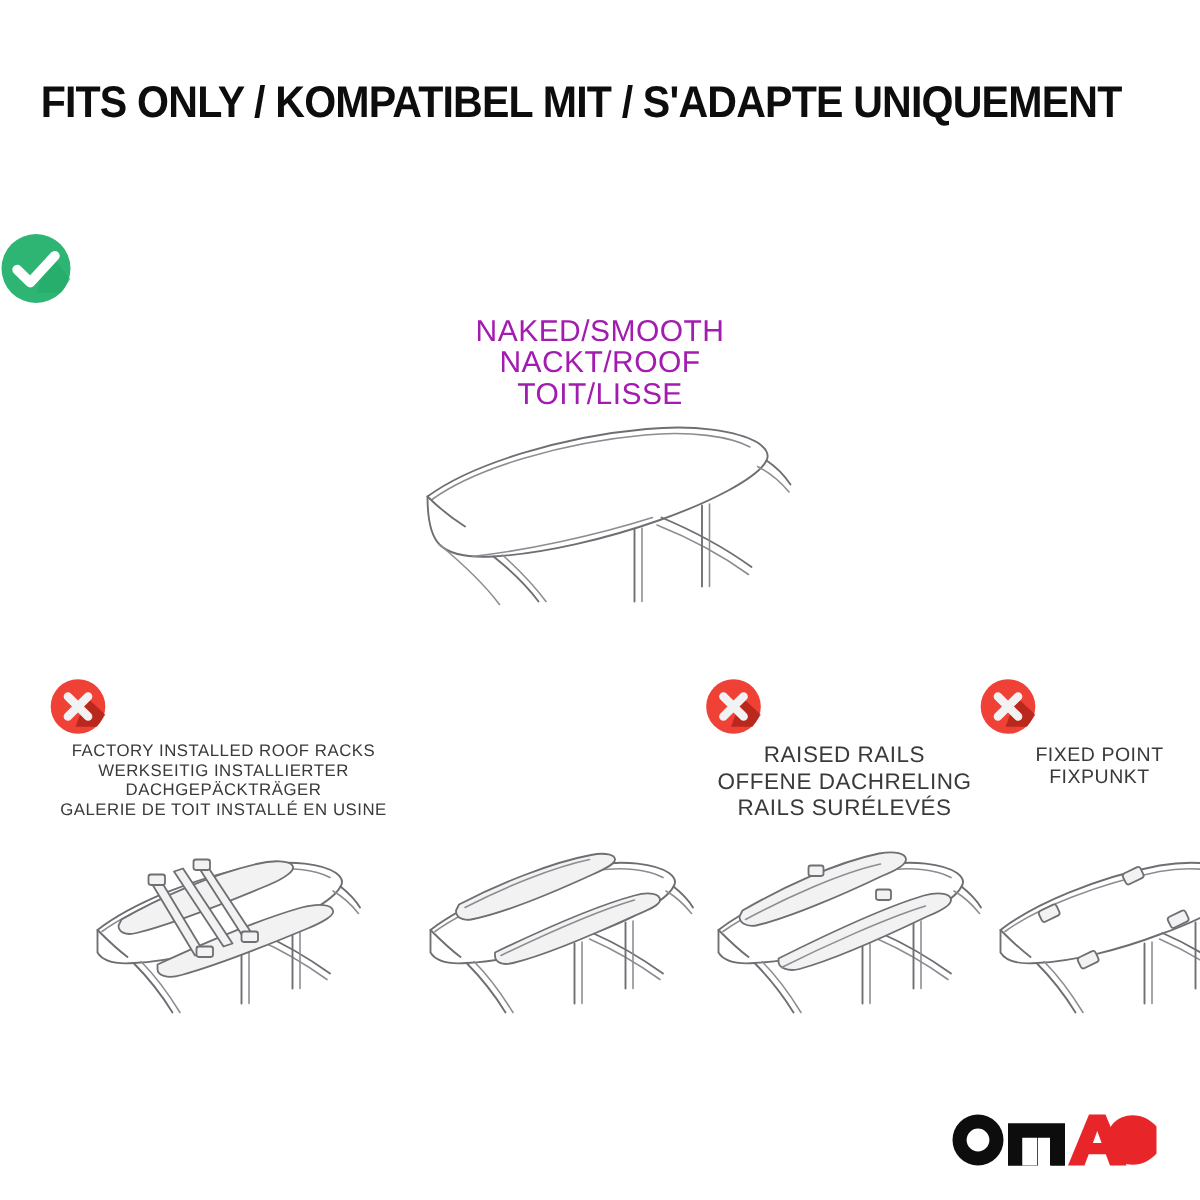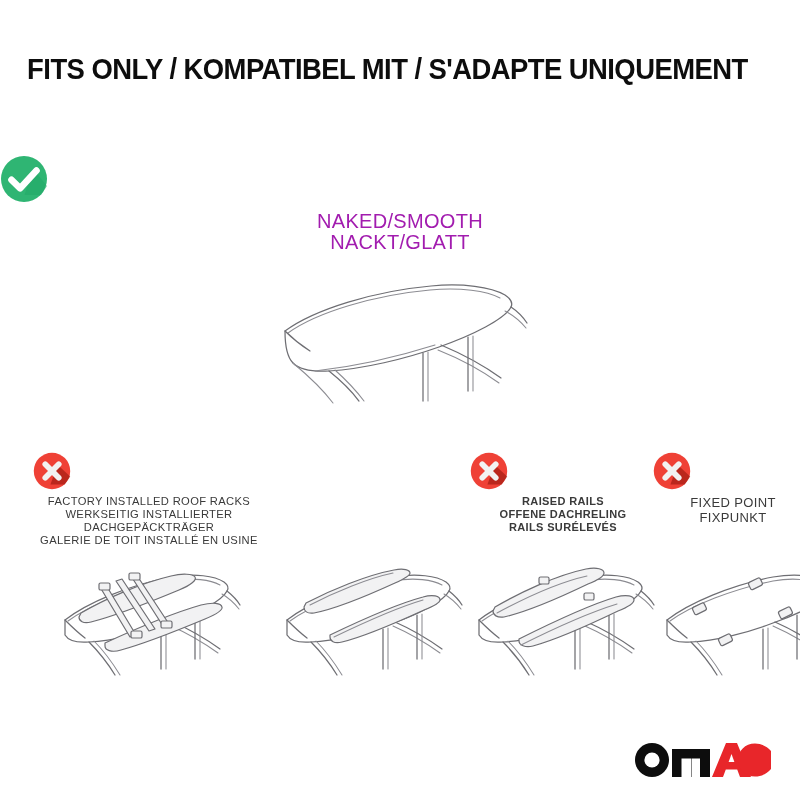--- a/index.html
+++ b/index.html
@@ -93,21 +93,21 @@
   }
   .no-labels .line {
     display: block;
     font-family: "Liberation Sans", sans-serif;
     color: #3a3a3a;
     white-space: nowrap;
     line-height: 1.17;
   }
   .col-a .no-labels .line { font-size: 11.2px; letter-spacing: 0.35px; }
   .col-b .no-labels .line { font-size: 15px; letter-spacing: 0.35px; }
-  .col-c .no-labels .line { font-size: 11px; letter-spacing: 0.35px; font-weight: bold; }
+  .col-c .no-labels .line { font-size: 15px; letter-spacing: 0.35px; }
   .col-d .no-labels .line { font-size: 13px; letter-spacing: 0.35px; }
 
   .no-roof {
     position: absolute;
     top: 95px;
   }
 
   
   .logo {
     position: absolute;
@@ -133,21 +133,22 @@
   <span class="badge">
     <svg width="48" height="48" viewBox="0 0 48 48" aria-hidden="true">
       <circle cx="24" cy="24" r="23" fill="#2fb573"></circle>
       <path d="M33 14 L47 31 L41 40 L24.5 40 Z" fill="#21a866" opacity="0.55"></path>
       <path d="M11.5 24.8 L20.2 33.3 L36.5 15.6" fill="none" stroke="#ffffff" stroke-width="6.6" stroke-linecap="round" stroke-linejoin="round"></path>
     </svg>
   </span>
 
   <div class="ok-labels">
     <span class="line">NAKED/SMOOTH</span>
-    <span class="line">NACKT/GLATT</span>
+    <span class="line">NACKT/ROOF</span>
+    <span class="line">TOIT/LISSE</span>
   </div>
 </div>
 
 <div class="ok-roof">
   <svg width="320" height="140" viewBox="0 0 320 140" aria-hidden="true">
 
     <path class="rl" d="M30 56 C60 34 120 16 176 11 C208 8 236 12 250 20 C256 24 258 28 256 32
                          C250 44 218 60 184 72 C150 84 108 94 74 96 C56 97 44 94 38 88
                          C33 83 30 72 30 56 Z"></path>
 

